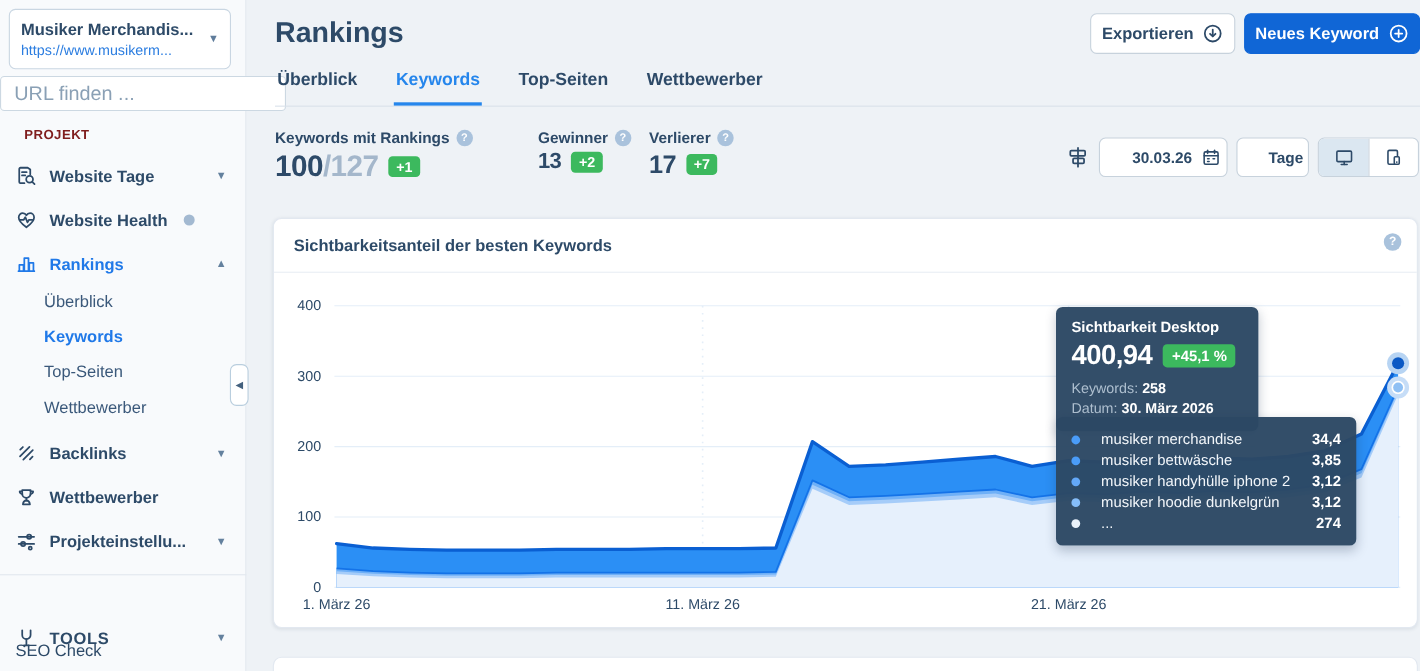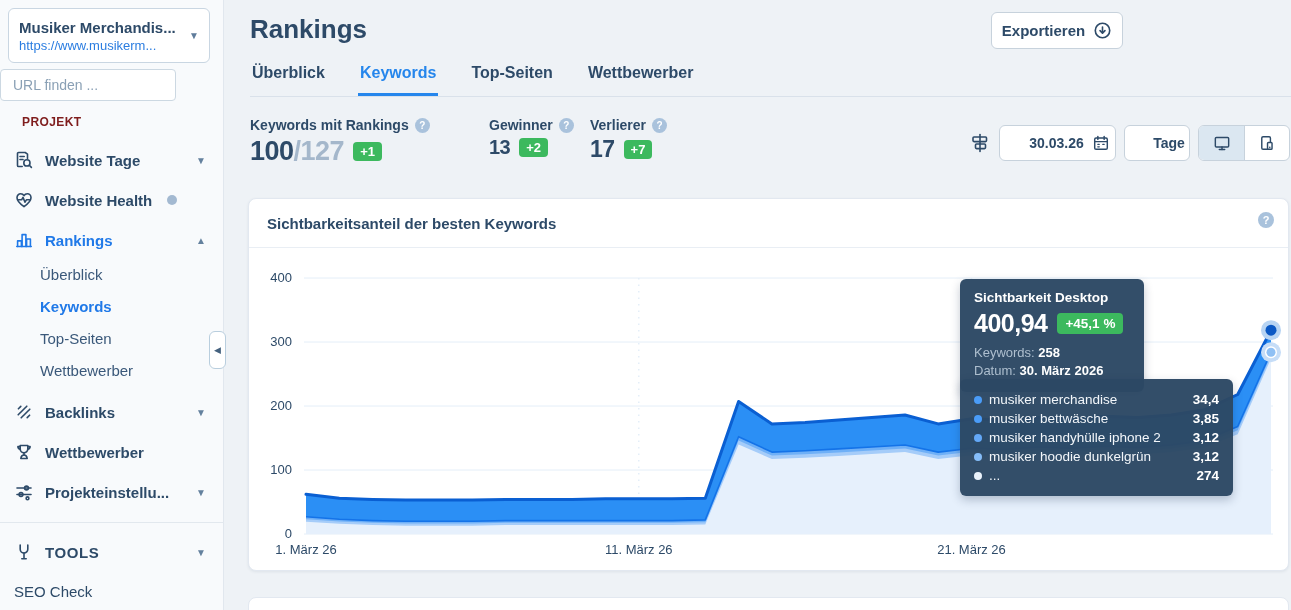--- a/index.html
+++ b/index.html
@@ -6,21 +6,21 @@
   html,body { width:1291px; height:610px; overflow:hidden; }
   body { font-family:"Liberation Sans", sans-serif; background:#eef2f6; position:relative; color:#2d4a68; }
 
   
   .sidebar { position:absolute; left:0; top:0; width:224px; height:610px; background:#f8fafc; border-right:1px solid #e1e7ee; }
   .project-box { position:absolute; left:8px; top:8px; width:202px; height:55px; background:#fff; border:1px solid #c9d6e2; border-radius:6px; padding:7px 10px; display:flex; align-items:center; cursor:pointer; }
   .project-box .ptxt { flex:1; overflow:hidden; }
   .pname { font-size:15px; font-weight:700; color:#2d4a68; white-space:nowrap; }
   .purl { font-size:13px; color:#2b7de0; white-space:nowrap; margin-top:2px; }
   .caret { color:#5f7c9b; font-size:10px; line-height:1; }
-  .url-input { position:absolute; left:0; top:69px; width:176px; height:32px; border:1px solid #ccd8e2; border-radius:4px; background:#fff; padding:0 12px; font-family:"Liberation Sans",sans-serif; font-size:14px; color:#46617e; }
+  .url-input { position:absolute; left:0; top:69px; width:260px; height:32px; border:1px solid #ccd8e2; border-radius:4px; background:#fff; padding:0 12px; font-family:"Liberation Sans",sans-serif; font-size:18px; color:#46617e; }
   .url-input::placeholder { color:#8aa0b5; }
   .section-label { position:absolute; left:22px; top:115px; font-size:12px; font-weight:700; letter-spacing:.4px; color:#7f1d1d; }
   .nav-row { position:absolute; left:0; width:224px; height:36px; display:flex; align-items:center; padding-left:14px; gap:11px; cursor:pointer; }
   .nav-row .lbl { font-size:15px; font-weight:700; color:#2d4a68; white-space:nowrap; }
   .nav-row.blue .lbl { color:#2079e8; }
   .nav-sub { position:absolute; left:0; width:224px; height:32px; display:flex; align-items:center; padding-left:40px; cursor:pointer; }
   .nav-sub .lbl { font-size:15px; font-weight:500; color:#3a587a; }
   .nav-sub.active .lbl { color:#2079e8; font-weight:700; }
   .row-caret { position:absolute; right:18px; color:#64819e; font-size:10px; }
   .dot-badge { width:10px; height:10px; border-radius:50%; background:#a3b9d1; margin-left:4px; }
@@ -82,21 +82,21 @@
   
   .tip { position:absolute; background:rgba(44,72,100,.97); border-radius:6px; color:#fff; box-shadow:0 4px 10px rgba(20,40,70,.25); }
   .tip1 { left:711px; top:80px; width:184px; padding:11px 14px 12px; }
   .tip1-title { font-size:13.5px; font-weight:700; }
   .tip1-valrow { display:flex; align-items:center; gap:10px; margin-top:4px; }
   .tip1-value { font-size:25px; font-weight:800; letter-spacing:-.5px; }
   .tip-badge { background:#3cb95e; color:#fff; font-size:13.5px; font-weight:700; padding:3px 8px; border-radius:4px; }
   .tip-meta { font-size:13px; color:#aebfcf; margin-top:6px; line-height:18px; }
   .tip-meta b { color:#fff; font-weight:700; }
   .tip2 { left:711px; top:180px; width:273px; padding:11px 14px; }
-  .t-row { display:flex; align-items:center; gap:7px; font-size:13.5px; line-height:16px; padding:1.5px 0; }
+  .t-row { display:flex; align-items:center; gap:19px; font-size:13.5px; line-height:16px; padding:1.5px 0; }
   .t-row .t-dot { width:8px; height:8px; border-radius:50%; flex:0 0 8px; }
   .t-row .t-name { flex:1; color:#f2f6fa; white-space:nowrap; overflow:hidden; }
   .t-row .t-val { font-weight:700; color:#fff; }
 
   .next-card { position:absolute; left:23px; top:597px; width:1041px; height:16px; background:#fff; border:1px solid #e2e8f0; border-radius:8px 8px 0 0; }
 </style>
 </head>
 <body>
 
 <aside class="sidebar">
@@ -184,21 +184,21 @@
           <line x1="3" y1="12.5" x2="17" y2="12.5"></line>
           <circle cx="7" cy="12.5" r="1.9"></circle>
           <circle cx="13.5" cy="16.3" r="1.4"></circle>
         </svg></span>
     <span class="lbl">Projekteinstellu...</span>
     <span class="row-caret">▼</span>
   </div>
 
   <div class="side-divider"></div>
 
-  <div class="nav-row" style="top:534px">
+  <div class="nav-row" style="top:562px">
     <span class="icon20"><svg viewBox="0 0 20 20">
           <path d="M6.2 3v4.2a3.8 3.8 0 0 0 7.6 0V3"></path>
           <line x1="10" y1="11" x2="10" y2="16.2"></line>
           <path d="M7.8 16.8h4.4"></path>
         </svg></span>
     <span class="lbl tools-lbl">TOOLS</span>
     <span class="row-caret">▼</span>
   </div>
 
   <div class="seo-check">SEO Check</div>
@@ -207,20 +207,28 @@
 
 <main class="main">
   <h1 class="page-title">Rankings</h1>
 
   <div class="btn btn-export">
     <span>Exportieren</span>
     <svg viewBox="0 0 20 20">
         <circle cx="10" cy="10" r="7.6"></circle>
         <line x1="10" y1="6.3" x2="10" y2="12.3"></line>
         <polyline points="7.4,10.2 10,12.8 12.6,10.2"></polyline>
+      </svg>
+  </div>
+  <div class="btn btn-new">
+    <span>Neues Keyword</span>
+    <svg viewBox="0 0 20 20">
+        <circle cx="10" cy="10" r="7.6"></circle>
+        <line x1="10" y1="6.6" x2="10" y2="13.4"></line>
+        <line x1="6.6" y1="10" x2="13.4" y2="10"></line>
       </svg>
   </div>
 
   <nav class="tabs">
     <div class="tab">Überblick</div>
     <div class="tab active">Keywords</div>
     <div class="tab">Top-Seiten</div>
     <div class="tab">Wettbewerber</div>
   </nav>
 

